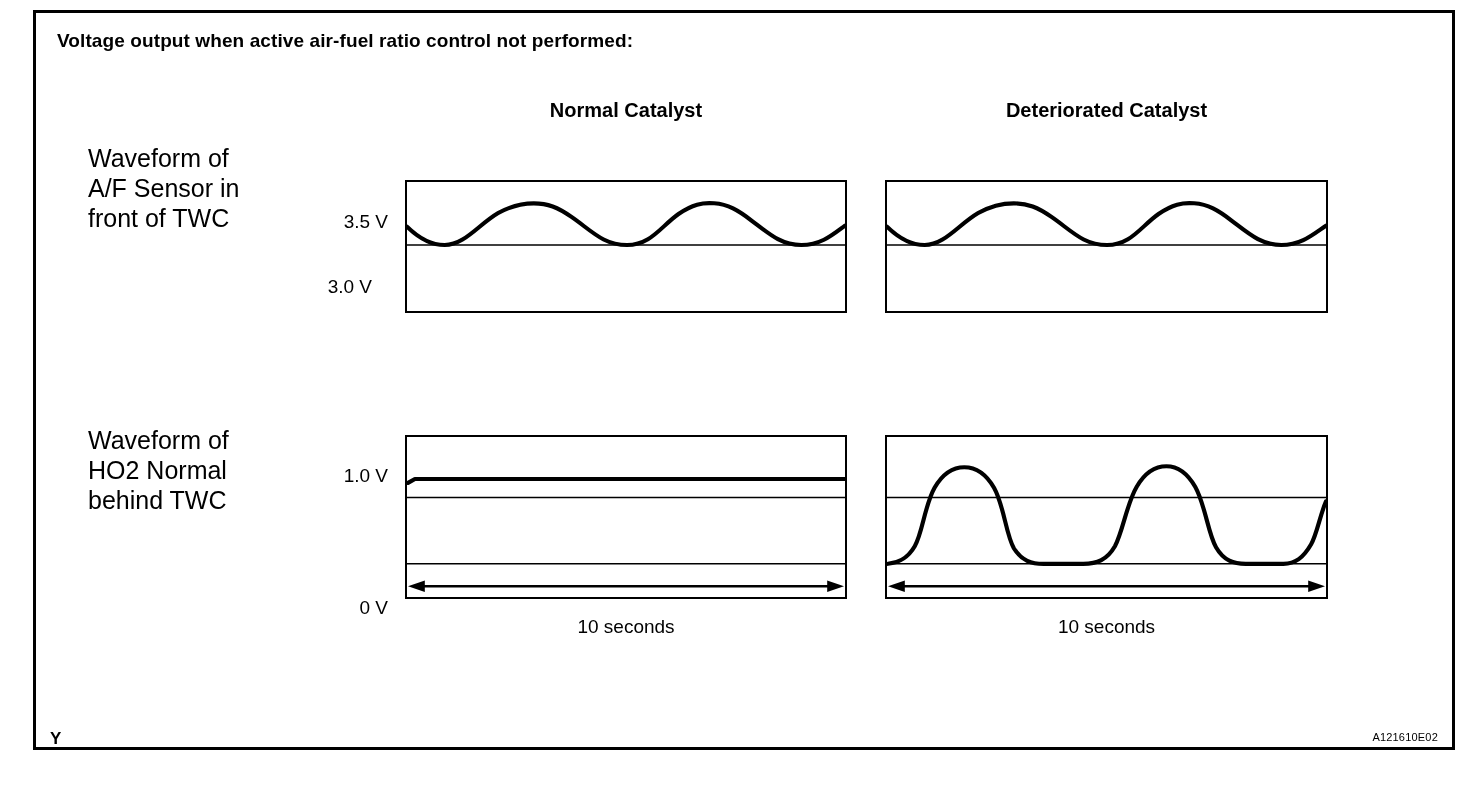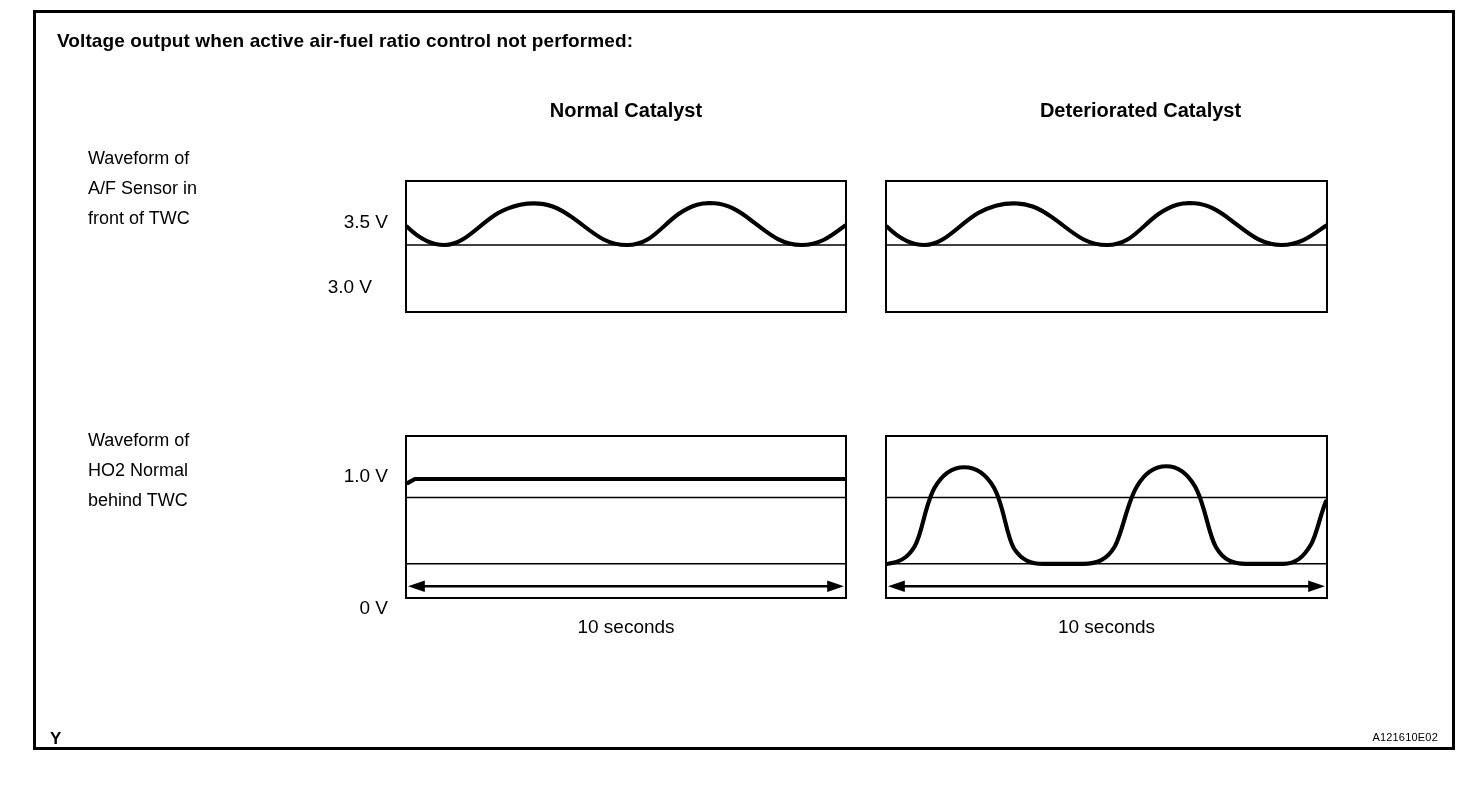--- a/index.html
+++ b/index.html
@@ -48,29 +48,29 @@
     font-size: 20px;
     font-weight: bold;
     text-align: center;
     white-space: nowrap;
   }
   #col-header-normal {
     left: 405px;
     width: 442px;
   }
   #col-header-deteriorated {
-    left: 919px;
+    left: 885px;
     width: 443px;
     text-align: center;
   }
   
   .row-label {
     position: absolute;
     left: 88px;
-    font-size: 18px;
+    font-size: 25px;
     line-height: 30px;
     white-space: nowrap;
   }
   #row-label-af {
     top: 143px;
   }
   #row-label-ho2 {
     top: 425px;
   }
   

